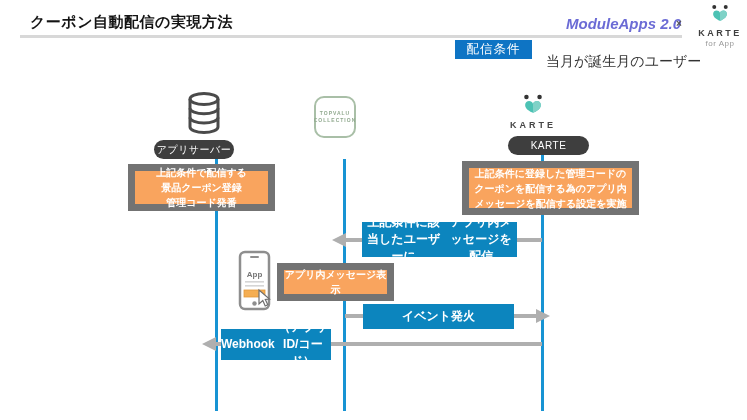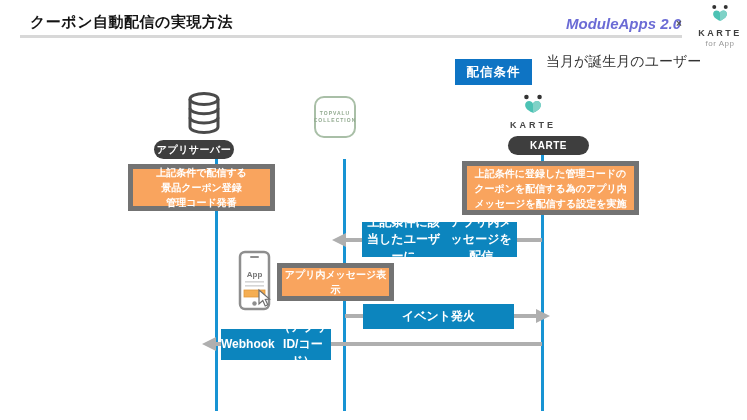--- a/index.html
+++ b/index.html
@@ -8,44 +8,44 @@
 
   .title { position:absolute; left:30px; top:13px; font-size:15px; font-weight:bold; color:#141414; letter-spacing:0.5px; }
   .title-rule { position:absolute; left:20px; top:35px; width:662px; height:3px; background:#D8D8D8; }
 
   .logo-ma { position:absolute; left:566px; top:15px; font-size:15px; font-style:italic; font-weight:bold; color:#6B6BD5; }
   .logo-x { position:absolute; left:676px; top:18px; font-size:10px; color:#555; font-weight:bold; }
   .logo-karte-top { position:absolute; left:694px; top:4px; width:52px; text-align:center; }
   .logo-karte-top .k-name { font-size:9px; letter-spacing:2.5px; color:#3F3F3F; font-weight:bold; display:block; margin-top:1px; }
   .logo-karte-top .k-sub { font-size:8px; color:#999; display:block; margin-top:1px; letter-spacing:0.5px; }
 
-  .badge { position:absolute; left:455px; top:59px; width:77px; height:26px; background:#0E74C4; color:#fff; font-size:12.5px; font-weight:bold; display:flex; align-items:center; justify-content:center; letter-spacing:1px; }
+  .badge { position:absolute; left:455px; top:40px; width:77px; height:19px; background:#0E74C4; color:#fff; font-size:12.5px; font-weight:normal; display:flex; align-items:center; justify-content:center; letter-spacing:1px; }
   .cond-text { position:absolute; left:546px; top:53px; font-size:14px; font-weight:normal; color:#333; }
 
   .lifeline { position:absolute; width:3px; background:#1793D3; z-index:1; }
   .ll-server { left:215px; top:159px; height:252px; }
   .ll-app    { left:343px; top:159px; height:252px; }
   .ll-karte  { left:541px; top:155px; height:256px; }
 
-  .pill { position:absolute; background:#3E3E3E; color:#fff; border-radius:10px; display:flex; align-items:center; justify-content:center; font-size:10px; font-weight:bold; height:19px; z-index:2; letter-spacing:0.5px; }
+  .pill { position:absolute; background:#3E3E3E; color:#fff; border-radius:10px; display:flex; align-items:center; justify-content:center; font-size:10px; font-weight:normal; height:19px; z-index:2; letter-spacing:0.5px; }
   .pill-server { left:154px; top:140px; width:80px; }
   .pill-app    { left:302px; top:140px; width:67px; }
   .pill-karte  { left:508px; top:136px; width:81px; }
 
   .db-icon { position:absolute; left:182px; top:90px; z-index:2; }
   .app-icon { position:absolute; left:314px; top:96px; width:42px; height:42px; border:2px solid #A9BFA7; border-radius:10px; background:#fff; display:flex; flex-direction:column; align-items:center; justify-content:center; z-index:2; }
   .app-icon span { font-size:5px; color:#90A98E; letter-spacing:1px; font-weight:bold; line-height:1.4; }
   .karte-logo { position:absolute; left:507px; top:94px; width:52px; text-align:center; z-index:2; }
   .karte-logo .k-name { font-size:9px; letter-spacing:3px; color:#474747; font-weight:bold; display:block; margin-top:1px; }
 
   .abar { position:absolute; height:4px; background:#AFAFAF; z-index:3; }
   .ahead-l { position:absolute; width:0; height:0; border-top:7px solid transparent; border-bottom:7px solid transparent; border-right:14px solid #AFAFAF; z-index:3; }
   .ahead-r { position:absolute; width:0; height:0; border-top:7px solid transparent; border-bottom:7px solid transparent; border-left:14px solid #AFAFAF; z-index:3; }
 
-  .obox { position:absolute; background:#F9A45E; border:5px solid #737373; color:#fff; font-weight:bold; font-size:10px; line-height:1.5; display:flex; flex-direction:column; align-items:center; justify-content:center; text-align:center; z-index:4; }
+  .obox { position:absolute; background:#F9A45E; border:7px solid #737373; color:#fff; font-weight:bold; font-size:10px; line-height:1.5; display:flex; flex-direction:column; align-items:center; justify-content:center; text-align:center; z-index:4; }
   .bbox { position:absolute; background:#0C85BE; color:#fff; font-weight:bold; font-size:12px; line-height:1.4; display:flex; align-items:center; justify-content:center; text-align:center; z-index:4; }
 
   .b-server-note { left:128px; top:164px; width:147px; height:47px; }
   .b-karte-note  { left:462px; top:161px; width:177px; height:54px; }
   .b-deliver     { left:362px; top:222px; width:155px; height:35px; }
   .b-display     { left:277px; top:263px; width:117px; height:38px; }
   .b-event       { left:363px; top:304px; width:151px; height:25px; }
   .b-webhook     { left:221px; top:329px; width:110px; height:31px; }
   .b-activate    { left:140px; top:367px; width:159px; height:31px; }
 

